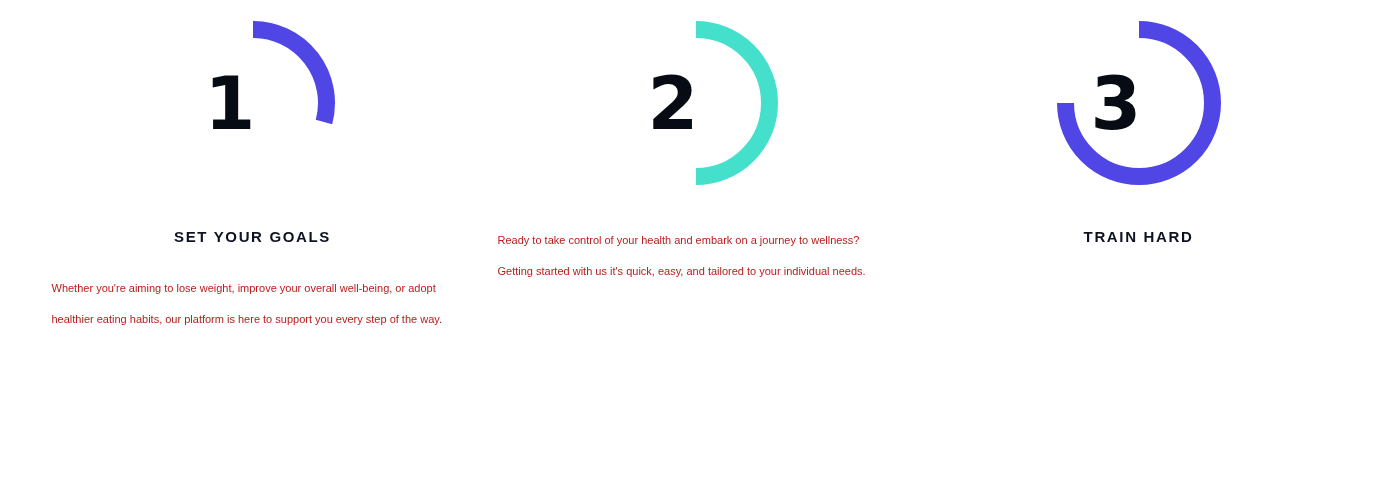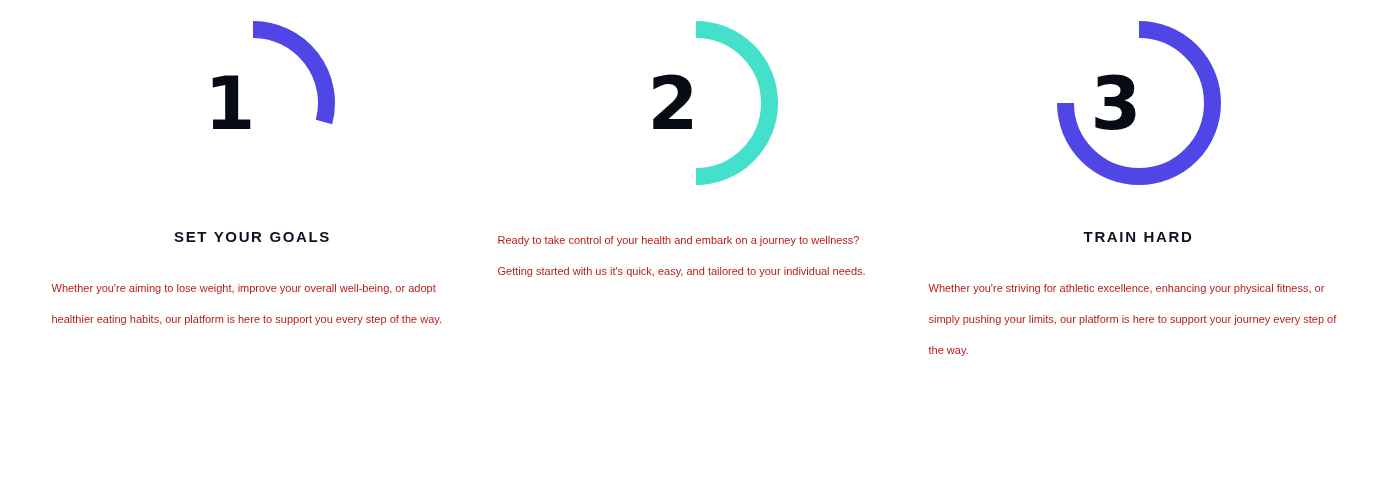--- a/index.html
+++ b/index.html
@@ -125,16 +125,15 @@
   </div>
 
   <div class="step-card col-3">
     <div class="step-badge">
       <svg viewBox="0 0 182 190">
         <path id="ring-arc-2" fill="none" stroke-linecap="butt" d="M 91 21.5 A 73.5 73.5 0 1 1 17.5 95.00000000000001" stroke="#4F46E5" stroke-width="17"></path>
       </svg>
       <div class="step-number">3</div>
     </div>
     <div class="step-title">TRAIN HARD</div>
-    <div class="step-desc">Whether you're striving for athletic excellence, enhancing your physical fitness, or simply pushing your limits, our platform is here to support your journey every step of the way.</div>
   </div>
 
 </div>
 
 </body></html>

